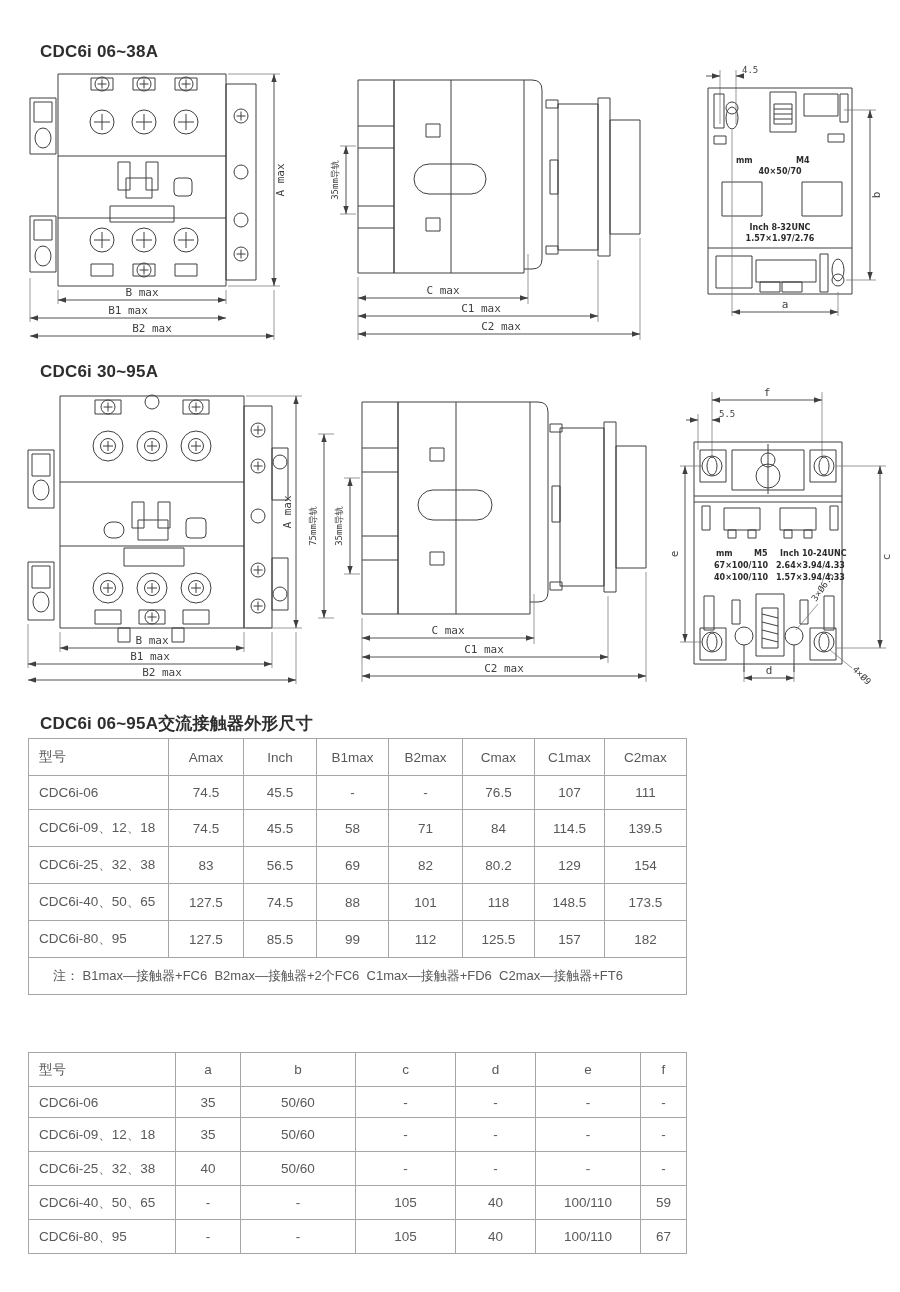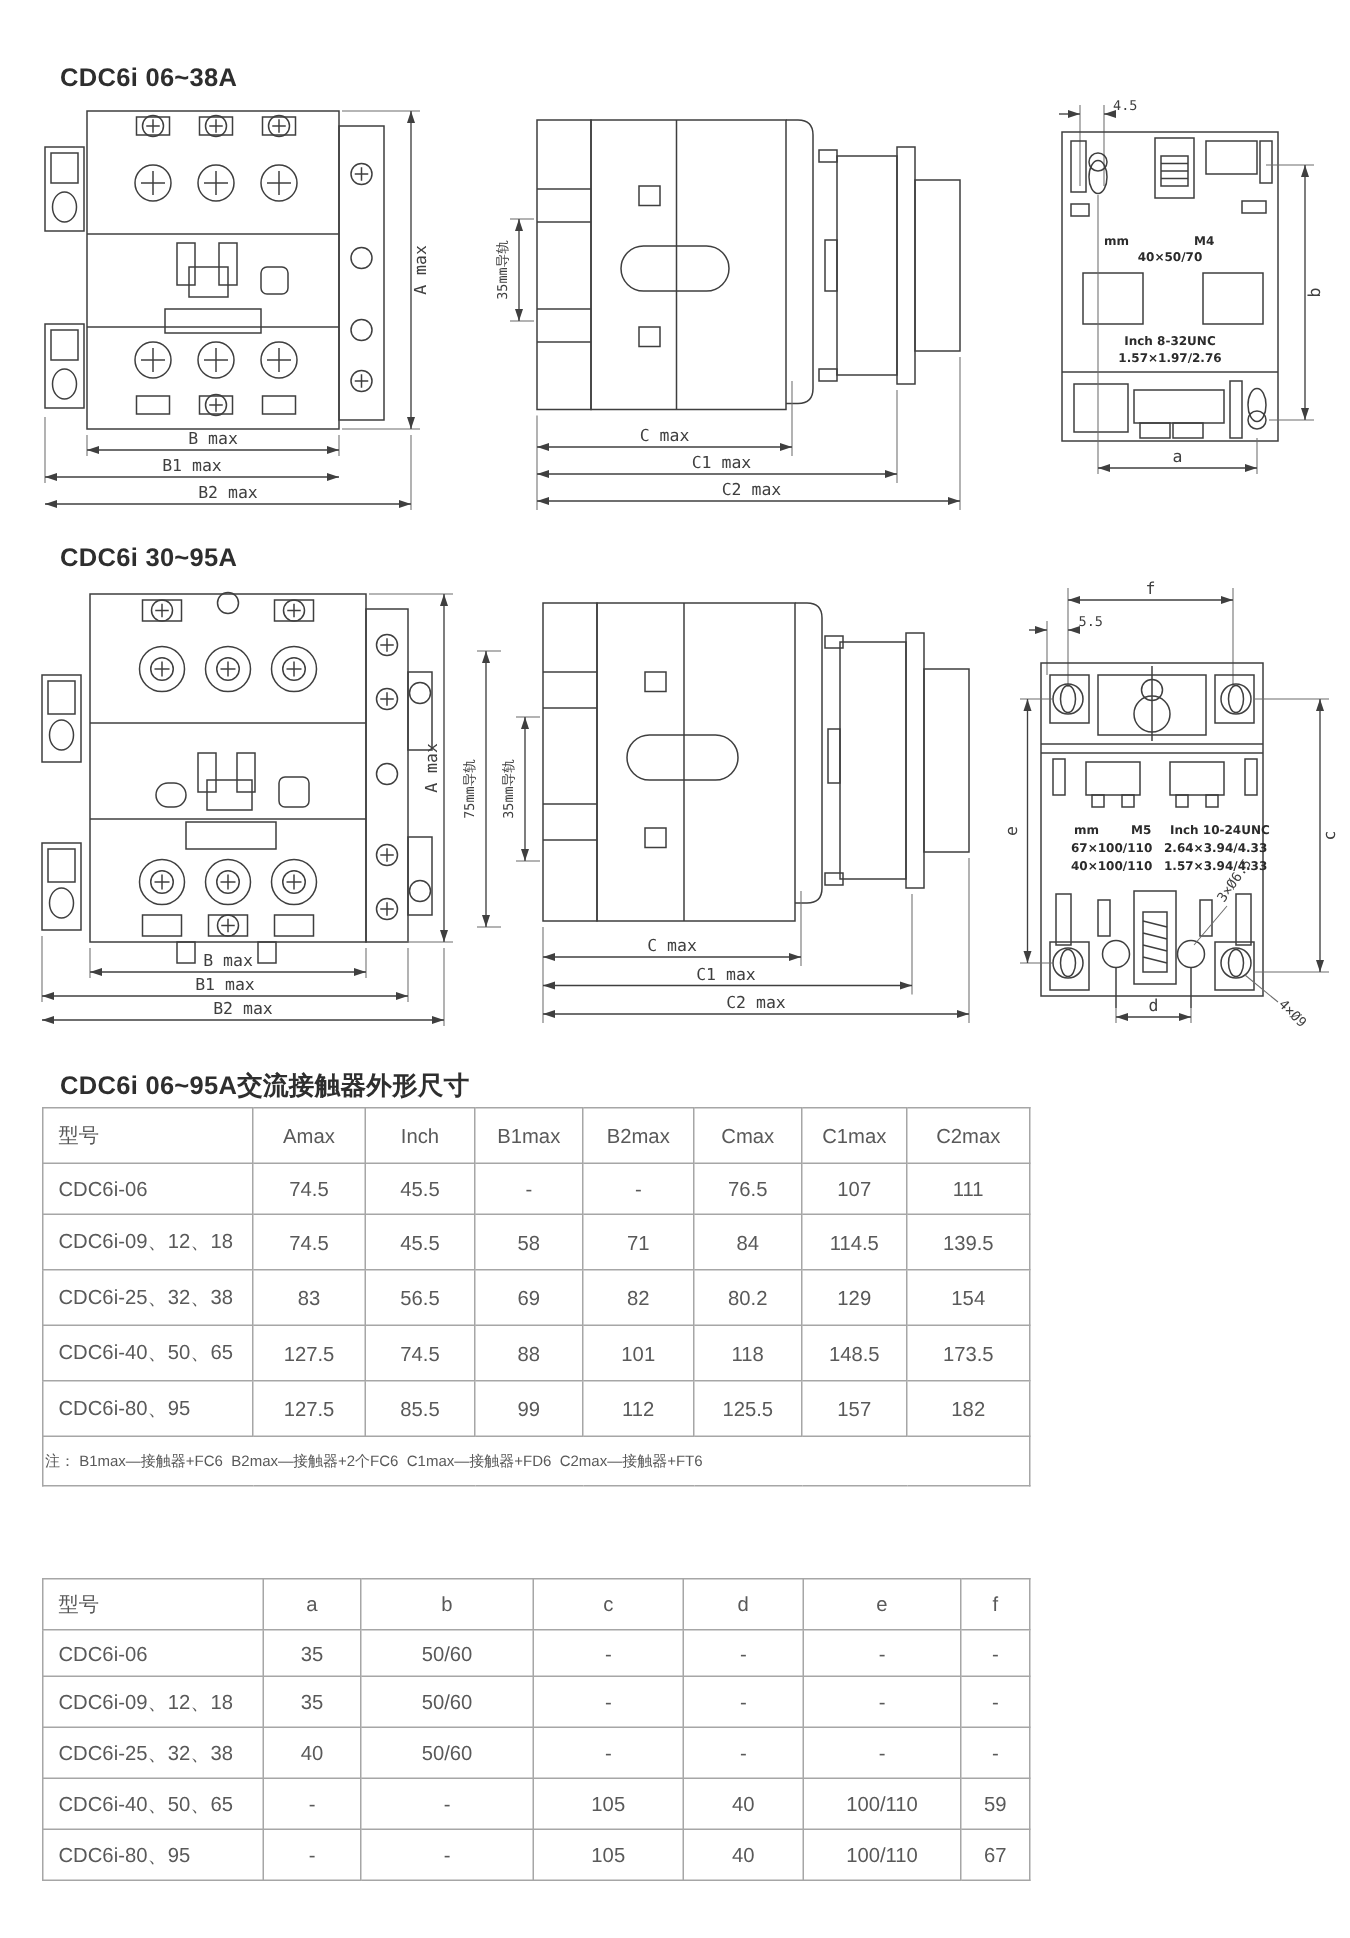--- a/index.html
+++ b/index.html
@@ -15,21 +15,21 @@
   .drw text{font-family:"DejaVu Sans Mono", monospace;font-size:11px;fill:#3f3f3f;stroke:none;}
   .drw text.rail{font-size:9px;}
   .drw text.spec{font-family:"DejaVu Sans", sans-serif;font-size:8px;font-weight:700;fill:#2b2b2b;}
   .drw text.sm{font-size:9px;}
   .tbl{position:absolute;left:28px;width:658px;border-collapse:collapse;table-layout:fixed;
        font-size:13.5px;color:#595959;}
   .tbl th,.tbl td{border:1px solid #a6a6a6;text-align:center;font-weight:400;
        padding:9px 4px;overflow:hidden;white-space:nowrap;}
   .t2 th,.t2 td{padding:7.5px 4px;}
   .tbl th:first-child,.tbl td.first{text-align:left;padding-left:10px;}
-  .tbl td.note{text-align:left;padding-left:1px;white-space:pre-wrap;font-size:10px;}
+  .tbl td.note{text-align:left;padding-left:24px;white-space:pre-wrap;font-size:13px;}
 </style>
 </head>
 <body>
 
 <div class="page">
 
   <h2 class="sec" style="top:30px">CDC6i 06~38A</h2>
 
   <svg class="drw" style="left:22px;top:68px" width="280" height="278" viewBox="0 0 280 278">
     <defs>

